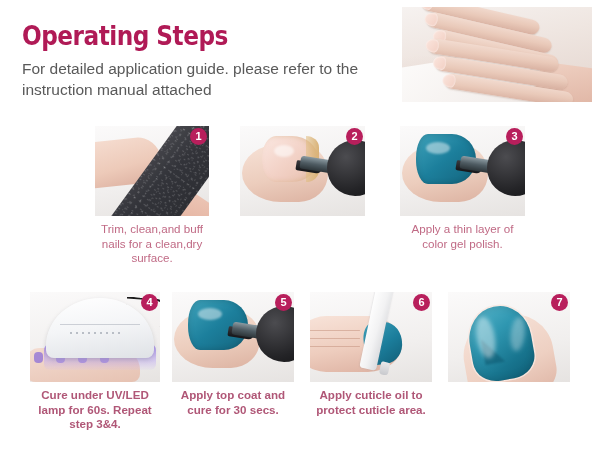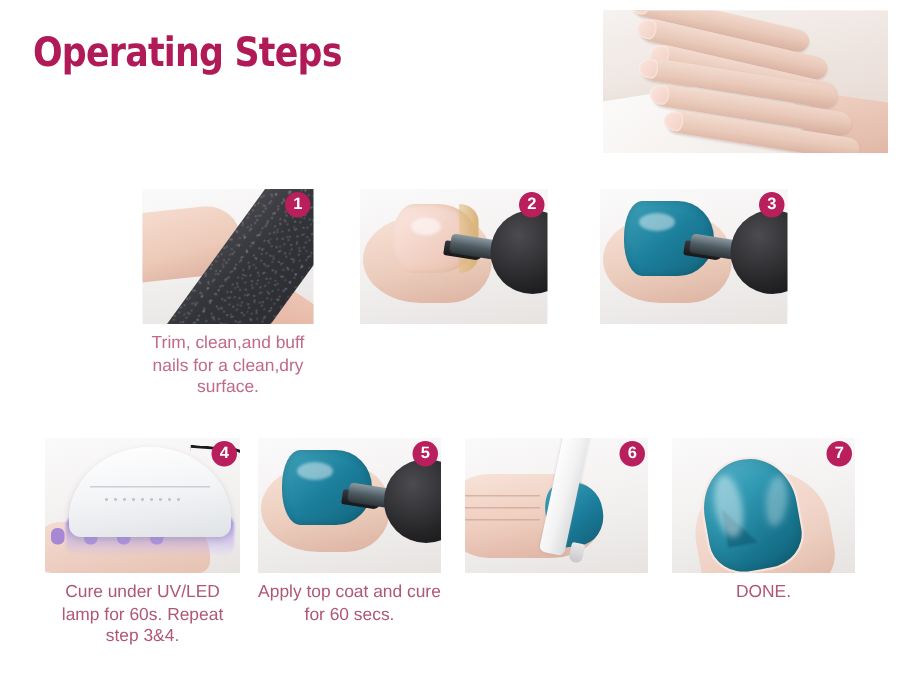--- a/index.html
+++ b/index.html
@@ -130,21 +130,21 @@
     z-index: 9;
   }
   .caption {
     margin-top: 6px;
     font-family: "Liberation Sans", sans-serif;
     font-size: 11.6px;
     line-height: 14.5px;
     color: #c06a85;
     text-align: center;
   }
-  #row2 .caption { color: #b05777; }
+  #row2 .caption { color: #b05777; font-weight: bold; }
 
   
   .scene { position: absolute; inset: 0; }
   .bgsoft {
     position: absolute; inset: 0;
     background: linear-gradient(170deg, #fbfafa 0%, #f1efee 60%, #e6e3e1 100%);
   }
 
   
   .s1-file {
@@ -384,20 +384,21 @@
     filter: blur(0.8px);
   }
 </style>
 </head>
 <body>
 
 <div id="header">
 
   <div id="title">Operating Steps</div>
 
+  <div id="subtitle">For detailed application guide. please refer to the instruction manual attached</div>
 
   <div id="hero">
     <div class="bg"></div>
     <div class="cloth"></div>
     <div class="wrist"></div>
 
     <div class="hand-top">
       <div class="finger" style="left:4px;  top:0px;  width:120px;">
         <div class="nail"></div>
       </div>
@@ -462,20 +463,21 @@
         <div class="fg-finger"></div>
         <div class="fg-nail-teal">
           <div class="gloss"></div>
         </div>
         <div class="brush-hair"></div>
         <div class="brush-handle"></div>
         <div class="brush-cap"></div>
       </div>
       <div class="badge">3</div>
     </div>
+    <div class="caption">Apply a thin layer of color gel polish.</div>
   </div>
 </div>
 
 <div id="row2" class="row">
 
   <div class="card" style="left:30px; width:130px;">
     <div class="thumb" style="height:90px;">
       <div class="scene">
         <div class="bgsoft"></div>
         <div class="lamp-hand">
@@ -503,48 +505,48 @@
         <div class="fg-finger"></div>
         <div class="fg-nail-teal">
           <div class="gloss"></div>
         </div>
         <div class="brush-hair"></div>
         <div class="brush-handle"></div>
         <div class="brush-cap"></div>
       </div>
       <div class="badge">5</div>
     </div>
-    <div class="caption">Apply top coat and cure for 60 secs.</div>
+    <div class="caption">Apply top coat and cure for 30 secs.</div>
   </div>
 
   <div class="card" style="left:310px; width:122px;">
     <div class="thumb" style="height:90px;">
       <div class="scene">
         <div class="bgsoft"></div>
         <div class="s6-finger">
           <div class="crease" style="top:14px;"></div>
           <div class="crease" style="top:22px;"></div>
           <div class="crease" style="top:30px;"></div>
         </div>
         <div class="s6-nail"></div>
         <div class="pen-tip"></div>
         <div class="pen-body"></div>
       </div>
       <div class="badge">6</div>
     </div>
+    <div class="caption">Apply cuticle oil to protect cuticle area.</div>
   </div>
 
   <div class="card" style="left:448px; width:122px;">
     <div class="thumb" style="height:90px;">
       <div class="scene">
         <div class="bgsoft"></div>
         <div class="s7-finger"></div>
         <div class="s7-nail">
           <div class="wedge"></div>
           <div class="hl1"></div>
           <div class="hl2"></div>
         </div>
       </div>
       <div class="badge">7</div>
     </div>
-    <div class="caption">DONE.</div>
   </div>
 </div>
 
 </body></html>

